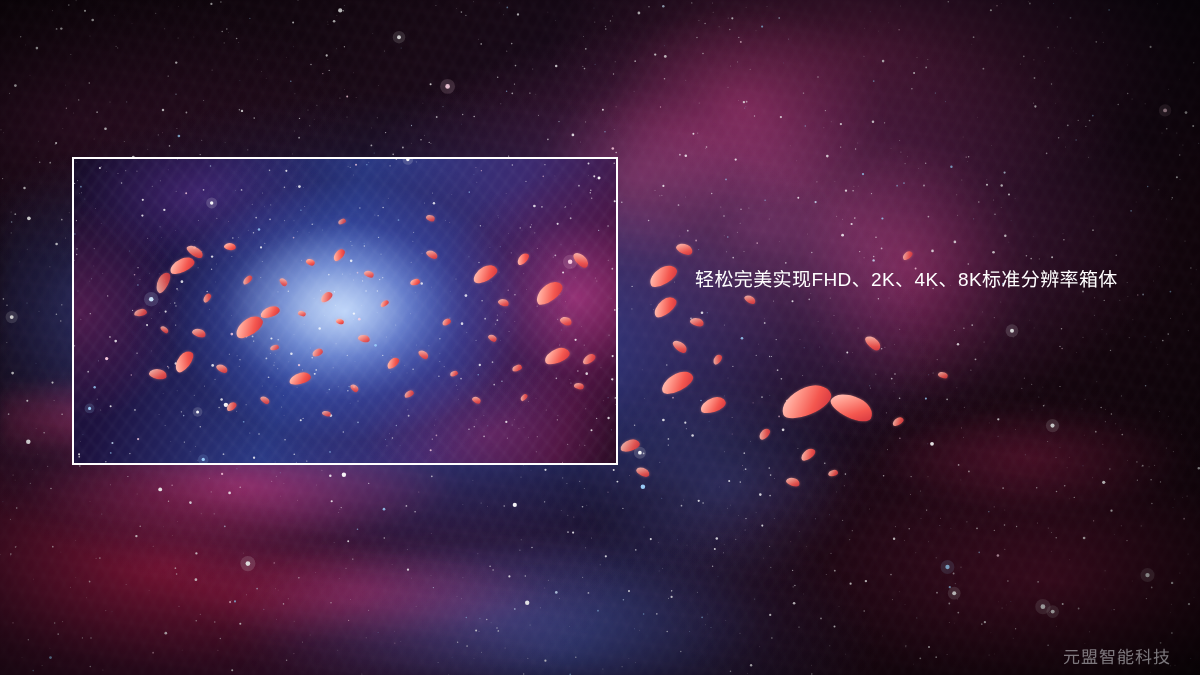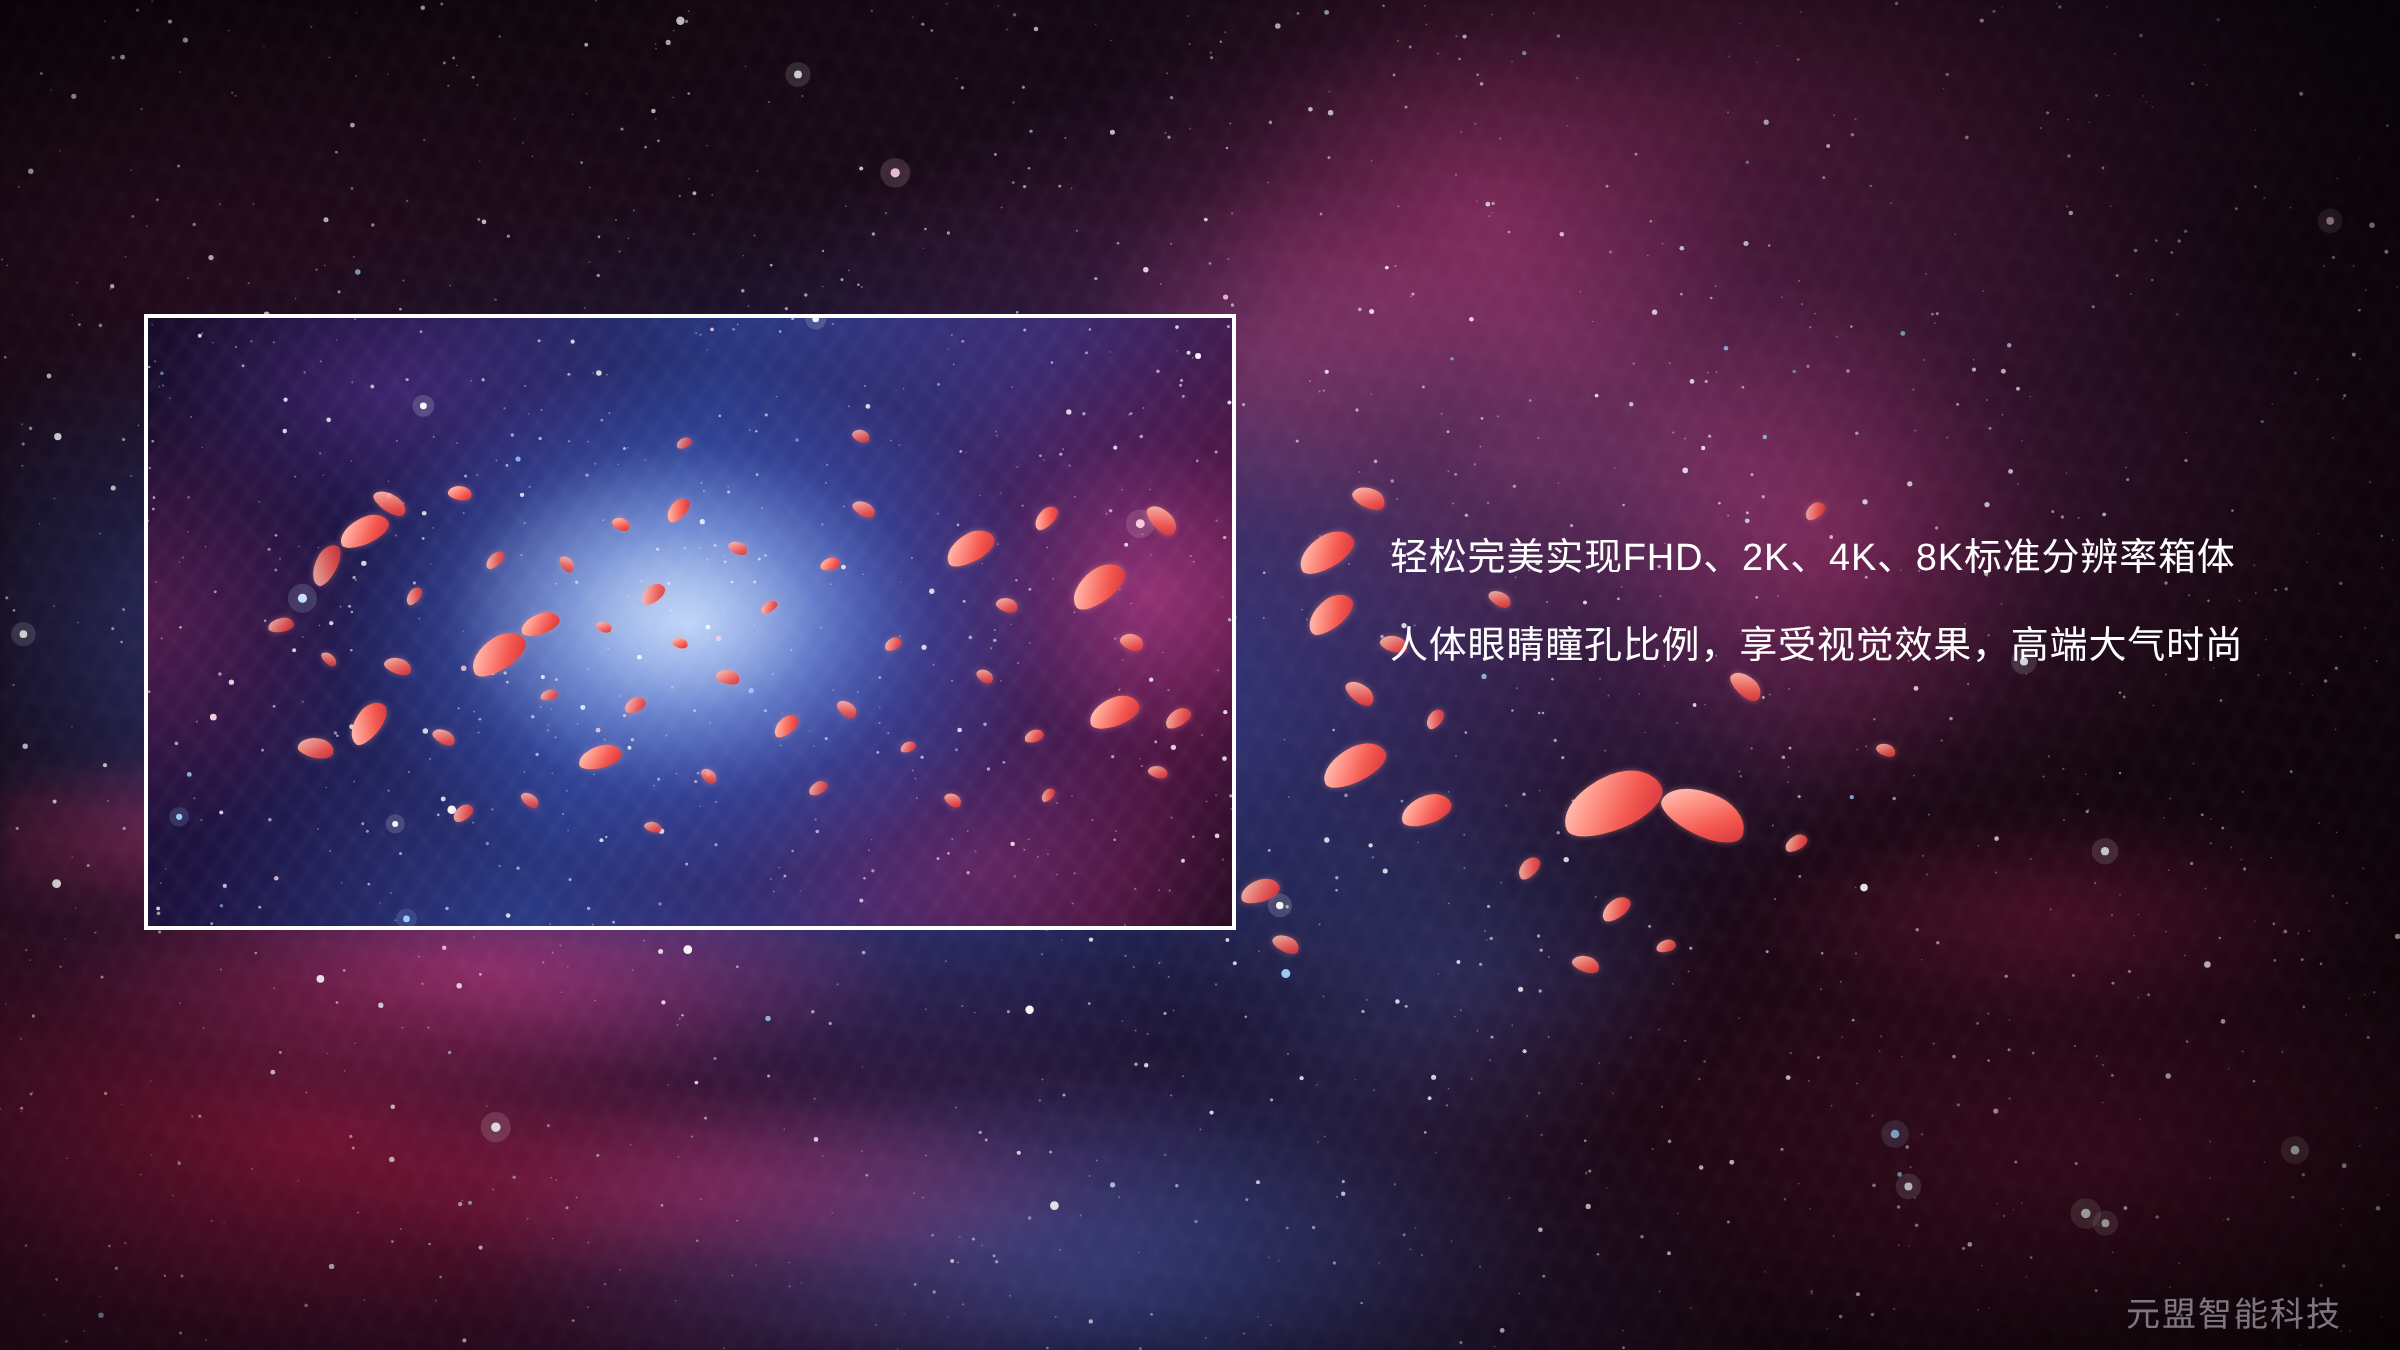--- a/index.html
+++ b/index.html
@@ -2266,18 +2266,17 @@
           <span class="petal" style="left:264px;top:60px;width:8px;height:5px;opacity:0.82;transform:rotate(-20deg);"></span>
           <span class="petal" style="left:352px;top:56px;width:9px;height:6px;opacity:0.85;transform:rotate(26deg);"></span>
           <span class="petal" style="left:152px;top:244px;width:11px;height:7px;opacity:0.9;transform:rotate(-34deg);"></span>
           <span class="petal" style="left:248px;top:252px;width:9px;height:5px;opacity:0.85;transform:rotate(18deg);"></span>
         </div>
     </div>
   </div>
 
   <div id="body-copy">
     <div class="line">轻松完美实现FHD、2K、4K、8K标准分辨率箱体</div>
-    <div class="line">人体眼睛瞳孔比例，享受视觉效果，高端大气时尚</div>
   </div>
 
   <div id="watermark">元盟智能科技</div>
 
 </div>
 
 </body></html>

